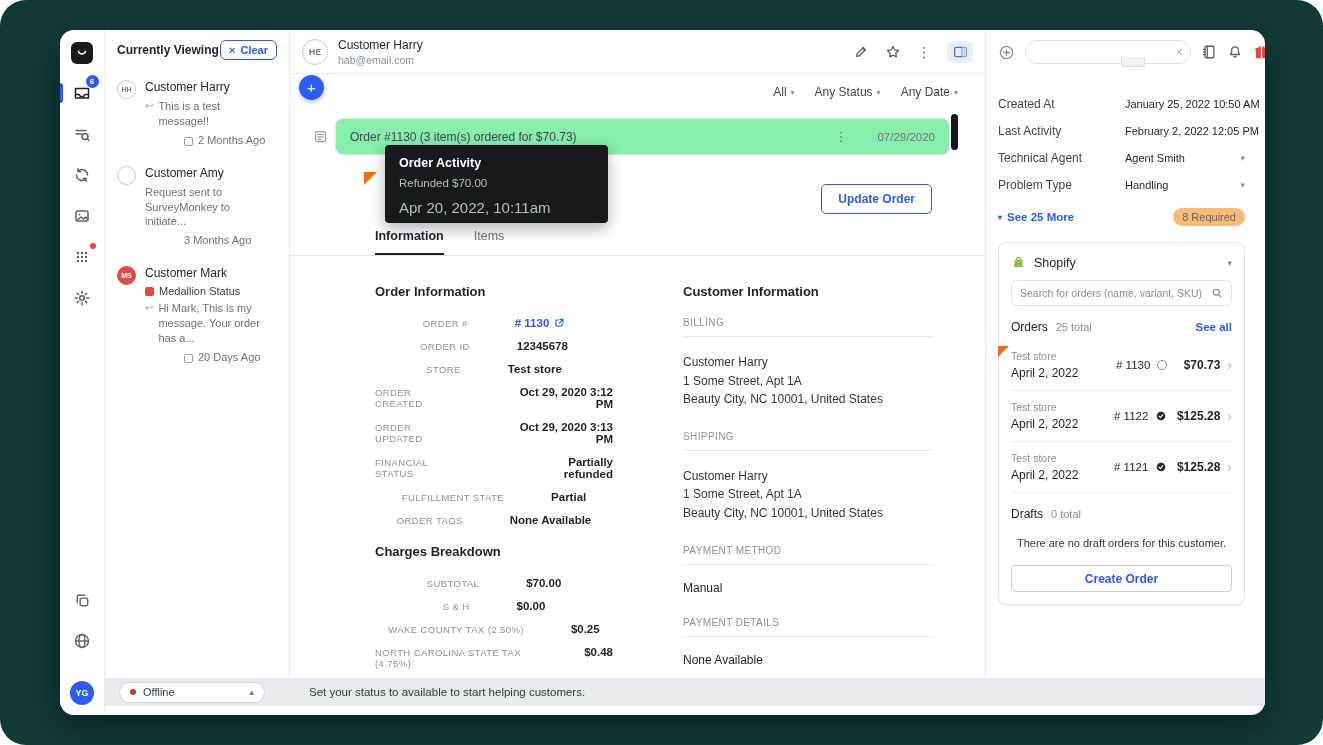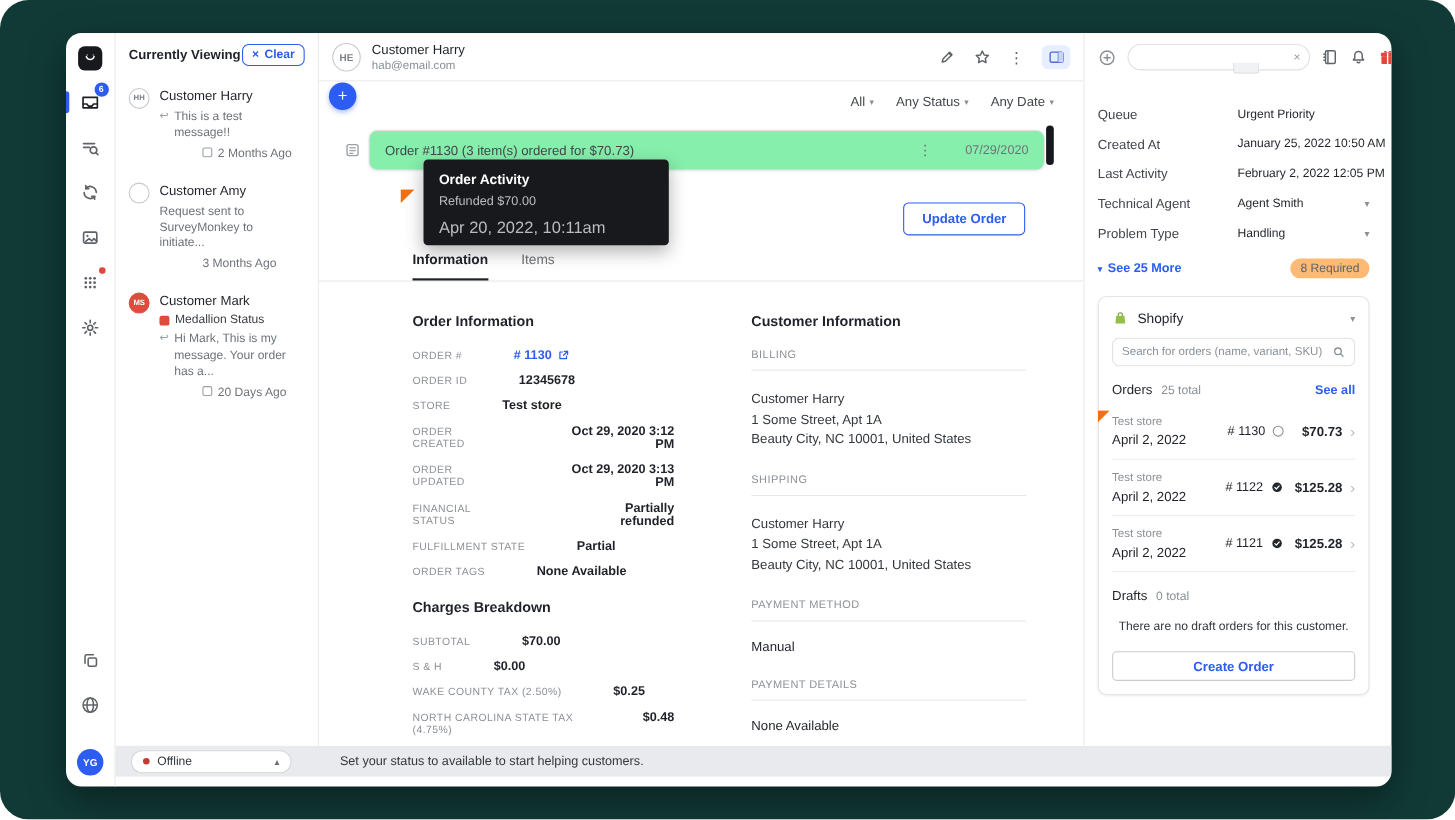--- a/index.html
+++ b/index.html
@@ -26,21 +26,21 @@
   .clear-x { font-size:11px; line-height:1; }
   .citem { display:flex; gap:9px; margin-top:20px; cursor:pointer; }
   .citem-avatar { width:19px; height:19px; border-radius:50%; border:1.5px solid #c6c9cd; color:#7a7f85; font-size:7px; font-weight:bold; display:flex; align-items:center; justify-content:center; flex-shrink:0; background:#fff; }
   .citem-avatar.red { background:#df4b3c; border-color:#df4b3c; color:#fff; }
   .citem-body { min-width:0; }
   .citem-name { font-size:12px; color:#1f2329; margin-bottom:5px; }
   .citem-line { display:flex; gap:5px; font-size:11px; color:#6e7378; line-height:1.35; max-width:126px; }
   .citem-line .reply-glyph { color:#9aa0a6; font-size:10px; flex-shrink:0; }
   .citem-sub { display:flex; gap:5px; align-items:center; font-size:11px; color:#3c4146; margin-bottom:4px; }
   .tag-sq { width:9px; height:9px; background:#df4b3c; border-radius:2px; flex-shrink:0; }
-  .citem-time { display:flex; gap:5px; align-items:flex-start; font-size:11px; color:#6e7378; margin-top:5px;padding-left:39px; }
+  .citem-time { display:flex; gap:5px; align-items:flex-end; font-size:11px; color:#6e7378; margin-top:5px;padding-left:39px; }
   .cb-sq { width:9px; height:9px; border:1px solid #9aa0a6; border-radius:2px; flex-shrink:0; }
 
   
   .main { flex:1; min-width:0; position:relative; display:flex; flex-direction:column; background:#fff; }
   .main-head { height:44px; border-bottom:1px solid #ececec; display:flex; align-items:center; padding:0 12px; gap:10px; flex-shrink:0; }
   .mh-avatar { width:26px; height:26px; border-radius:50%; border:1.5px solid #c6c9cd; color:#7a7f85; font-size:9px; font-weight:bold; display:flex; align-items:center; justify-content:center; }
   .mh-name { font-size:12px; color:#1f2329; }
   .mh-email { font-size:10.5px; color:#8a9096; margin-top:2px; }
   .mh-icons { margin-left:auto; display:flex; align-items:center; gap:16px; }
   .icon-btn { background:none; border:none; cursor:pointer; display:flex; align-items:center; color:#5f6368; }
@@ -70,21 +70,21 @@
   .update-btn { height:30px; padding:0 16px; border:1px solid #2c5cf2; color:#2c5cf2; background:#fff; font-weight:bold; font-size:12px; border-radius:5px; cursor:pointer; font-family:inherit; }
 
   .tabs { display:flex; gap:30px; padding-left:85px; margin-top:15px; border-bottom:1px solid #e6e8ea; flex-shrink:0; }
   .tab { font-size:12.5px; color:#6e7378; padding-bottom:10px; cursor:pointer; border-bottom:2px solid transparent; }
   .tab.active { color:#1f2329; font-weight:bold; border-bottom-color:#1f2329; }
 
   .content { flex:1; overflow:hidden; padding:28px 52px 0 85px; display:flex; gap:70px; }
   .col-left { width:238px; flex-shrink:0; }
   .col-right { width:250px; flex-shrink:0; }
   .sec-title { font-size:13px; font-weight:bold; color:#1f2329; margin-bottom:18px; }
-  .kv-row { display:flex; justify-content:flex-start; align-items:baseline; margin-bottom:11px;gap:47px; }
+  .kv-row { display:flex; justify-content:center; align-items:baseline; margin-bottom:11px;gap:47px; }
   .kv-label { font-size:9.5px; letter-spacing:.4px; color:#8c9196; }
   .kv-value { font-size:11.5px; font-weight:bold; color:#1f2329; text-align:right; }
   .kv-value.link { color:#2c5cf2; display:flex; align-items:center; gap:4px; cursor:pointer; }
   .charges-title { margin-top:18px; }
 
   .ci-label { font-size:10px; letter-spacing:.4px; color:#8c9196; padding-bottom:8px; border-bottom:1px solid #e6e8ea; margin-bottom:16px; }
   .ci-line { font-size:12px; color:#33383d; line-height:1.55; }
   .ci-block { margin-bottom:22px; }
   .ci-value { font-size:12px; color:#1f2329; }
 
@@ -534,24 +534,20 @@
                   <path d="M9 4.3v10.7" stroke="#fff" stroke-width="1.3"></path>
                   <path d="M9 4.2C7.8 2 5.4 2 5.4 3.3c0 1 1.8 1 3.6.9zm0 0c1.2-2.2 3.6-2.2 3.6-.9 0 1-1.8 1-3.6.9z" fill="#e0483d"></path>
                 </svg>
             </span>
           </button>
         </div>
         <div class="sb-clip"></div>
 
         <div class="sb-details">
           <div class="sbd-row">
-            <span class="sbd-label">Queue</span>
-            <span class="sbd-value">Urgent Priority</span>
-          </div>
-          <div class="sbd-row">
             <span class="sbd-label">Created At</span>
             <span class="sbd-value">January 25, 2022 10:50 AM</span>
           </div>
           <div class="sbd-row">
             <span class="sbd-label">Last Activity</span>
             <span class="sbd-value">February 2, 2022 12:05 PM</span>
           </div>
           <div class="sbd-row">
             <span class="sbd-label">Technical Agent</span>
             <span class="sbd-value">Agent Smith</span>

